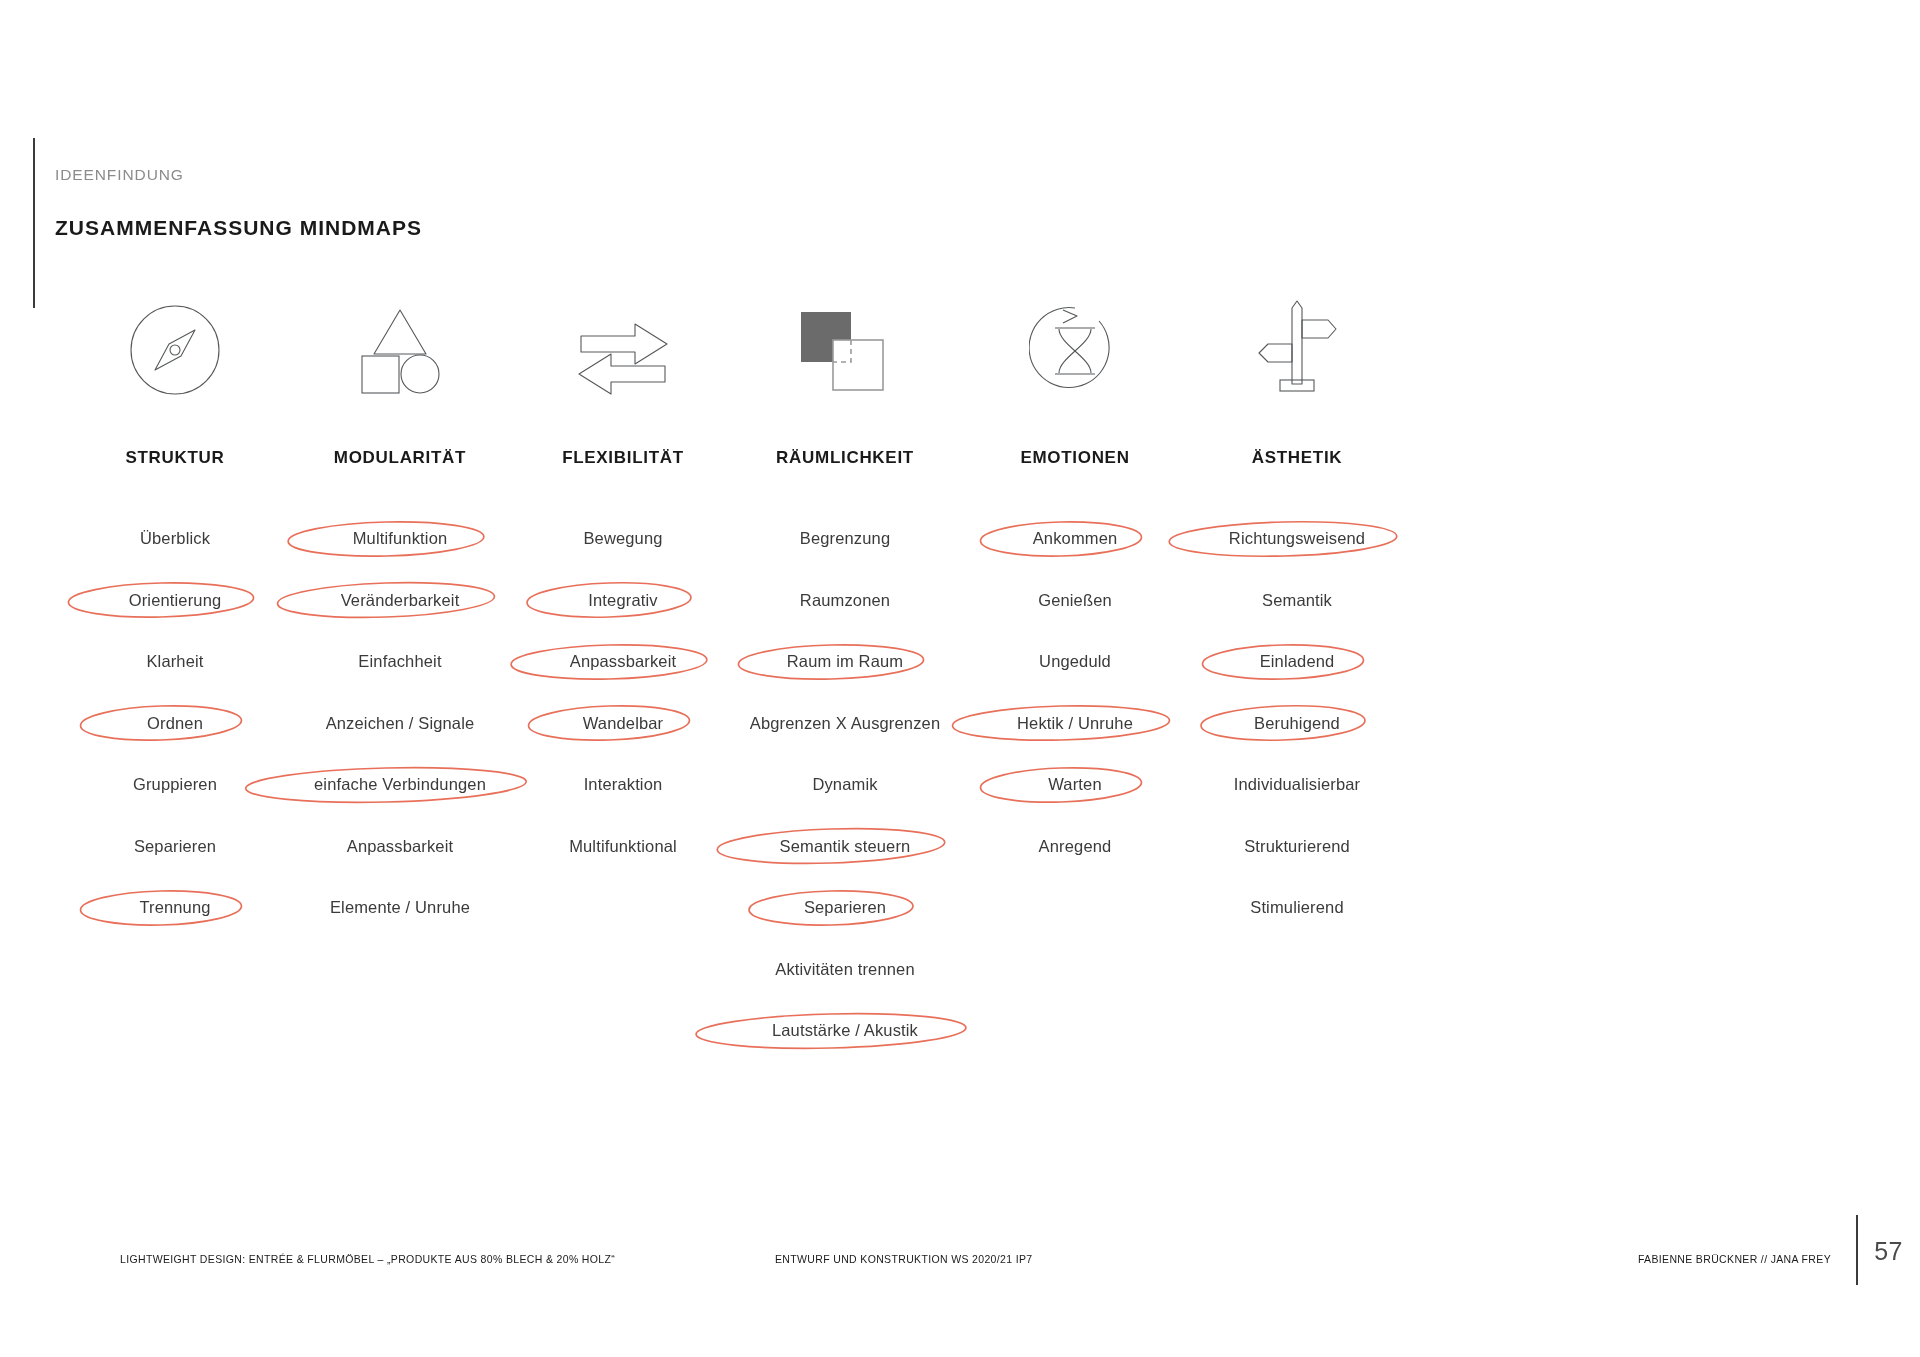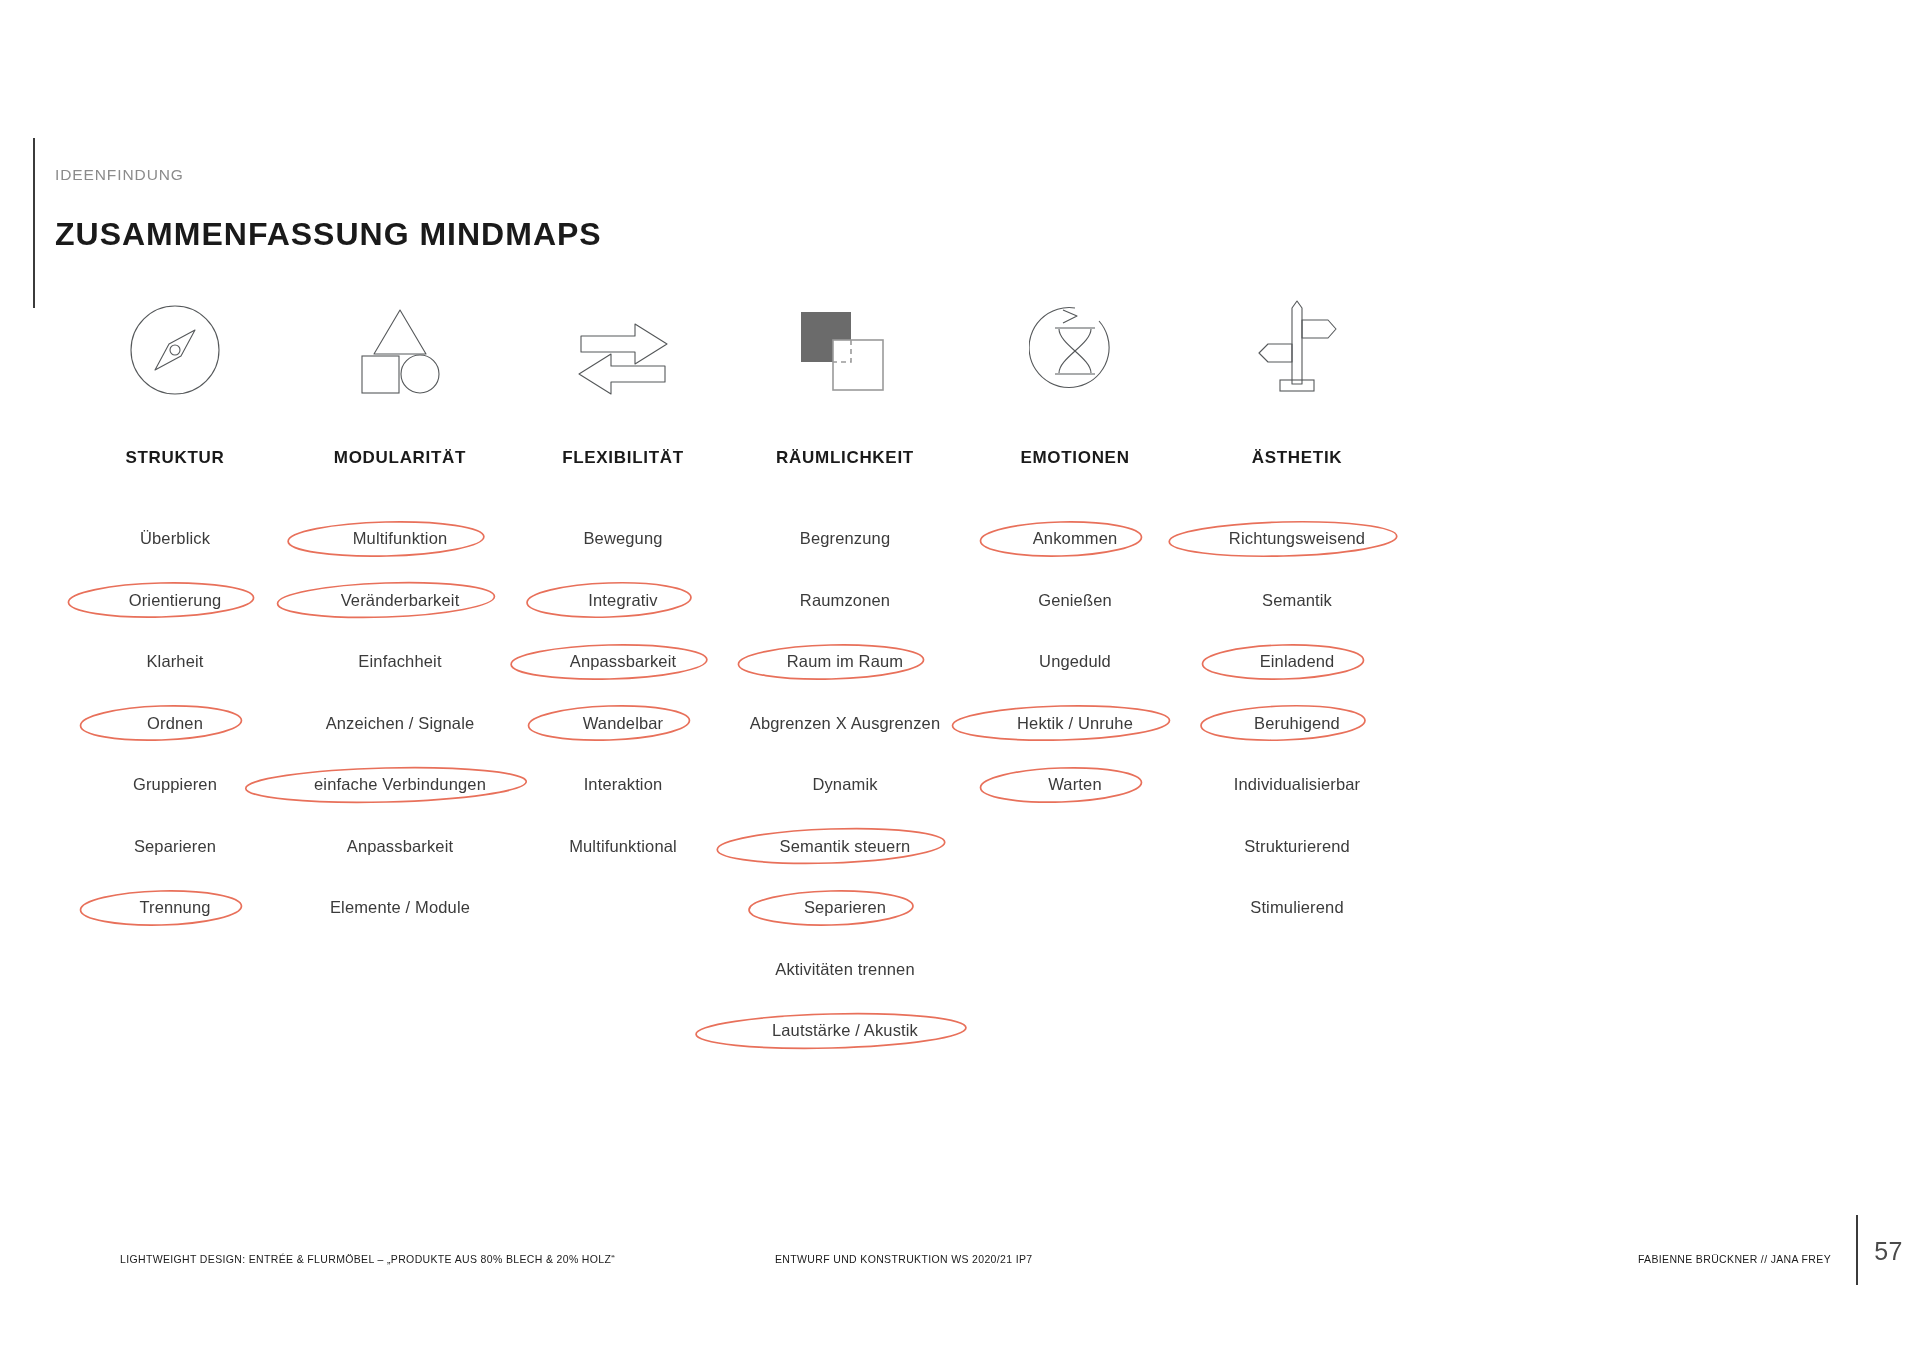--- a/index.html
+++ b/index.html
@@ -34,21 +34,21 @@
     font-size: 15.5px;
     letter-spacing: 0.9px;
     color: #8b8b8b;
     font-weight: 400;
     white-space: nowrap;
   }
   #page-title {
     position: absolute;
     left: 20px;
     top: 78px;
-    font-size: 32px;
+    font-size: 21px;
     letter-spacing: 1.0px;
     font-weight: 700;
     color: #1a1a1a;
     white-space: nowrap;
   }
 
   
   #columns {
     position: absolute;
     left: 0;
@@ -240,21 +240,21 @@
             <svg width="284.6" height="38" viewBox="0 0 284.6 38" style="transform:rotate(-1.4deg)">
               <ellipse cx="142.3" cy="19" rx="140.3" ry="17" fill="none" stroke="#e8705a" stroke-width="1.7"></ellipse>
             </svg>
           </div>
           <span class="item-label">einfache Verbindungen</span>
         </div>
         <div class="item">
           <span class="item-label">Anpassbarkeit</span>
         </div>
         <div class="item">
-          <span class="item-label">Elemente / Module</span>
+          <span class="item-label">Elemente / Unruhe</span>
         </div>
       </div>
     </div>
     <div class="column" style="left: 478px;">
       <div class="col-icon">
     <svg class="icon-svg" width="100" height="74" viewBox="0 0 100 74">
       <path d="M8 14 L62 14 L62 2 L94 22 L62 42 L62 30 L8 30 Z" fill="none" stroke="#55585a" stroke-width="1.1" stroke-linejoin="round"></path>
       <path d="M92 44 L38 44 L38 32 L6 52 L38 72 L38 60 L92 60 Z" fill="none" stroke="#55585a" stroke-width="1.1" stroke-linejoin="round"></path>
     </svg>
       </div>
@@ -390,20 +390,23 @@
           <span class="item-label">Hektik / Unruhe</span>
         </div>
         <div class="item">
           <div class="ellipse" style="margin-left: -14px;">
             <svg width="165" height="38" viewBox="0 0 165 38" style="transform:rotate(-1.9deg)">
               <ellipse cx="82.5" cy="19" rx="80.5" ry="17" fill="none" stroke="#e8705a" stroke-width="1.7"></ellipse>
             </svg>
           </div>
           <span class="item-label">Warten</span>
         </div>
+        <div class="item">
+          <span class="item-label">Anregend</span>
+        </div>
       </div>
     </div>
     <div class="column" style="left: 1152px;">
       <div class="col-icon">
     <svg class="icon-svg" width="86" height="100" viewBox="0 0 86 100">
       <path d="M38 12 L43 5 L48 12 L48 88 L38 88 Z" fill="none" stroke="#55585a" stroke-width="1.1" stroke-linejoin="round"></path>
       <path d="M48 24 L74 24 L82 33 L74 42 L48 42 Z" fill="none" stroke="#55585a" stroke-width="1.1" stroke-linejoin="round"></path>
       <path d="M38 48 L14 48 L5 57 L14 66 L38 66 Z" fill="none" stroke="#55585a" stroke-width="1.1" stroke-linejoin="round"></path>
       <rect x="26" y="84" width="34" height="11" fill="none" stroke="#55585a" stroke-width="1.1"></rect>
     </svg>

